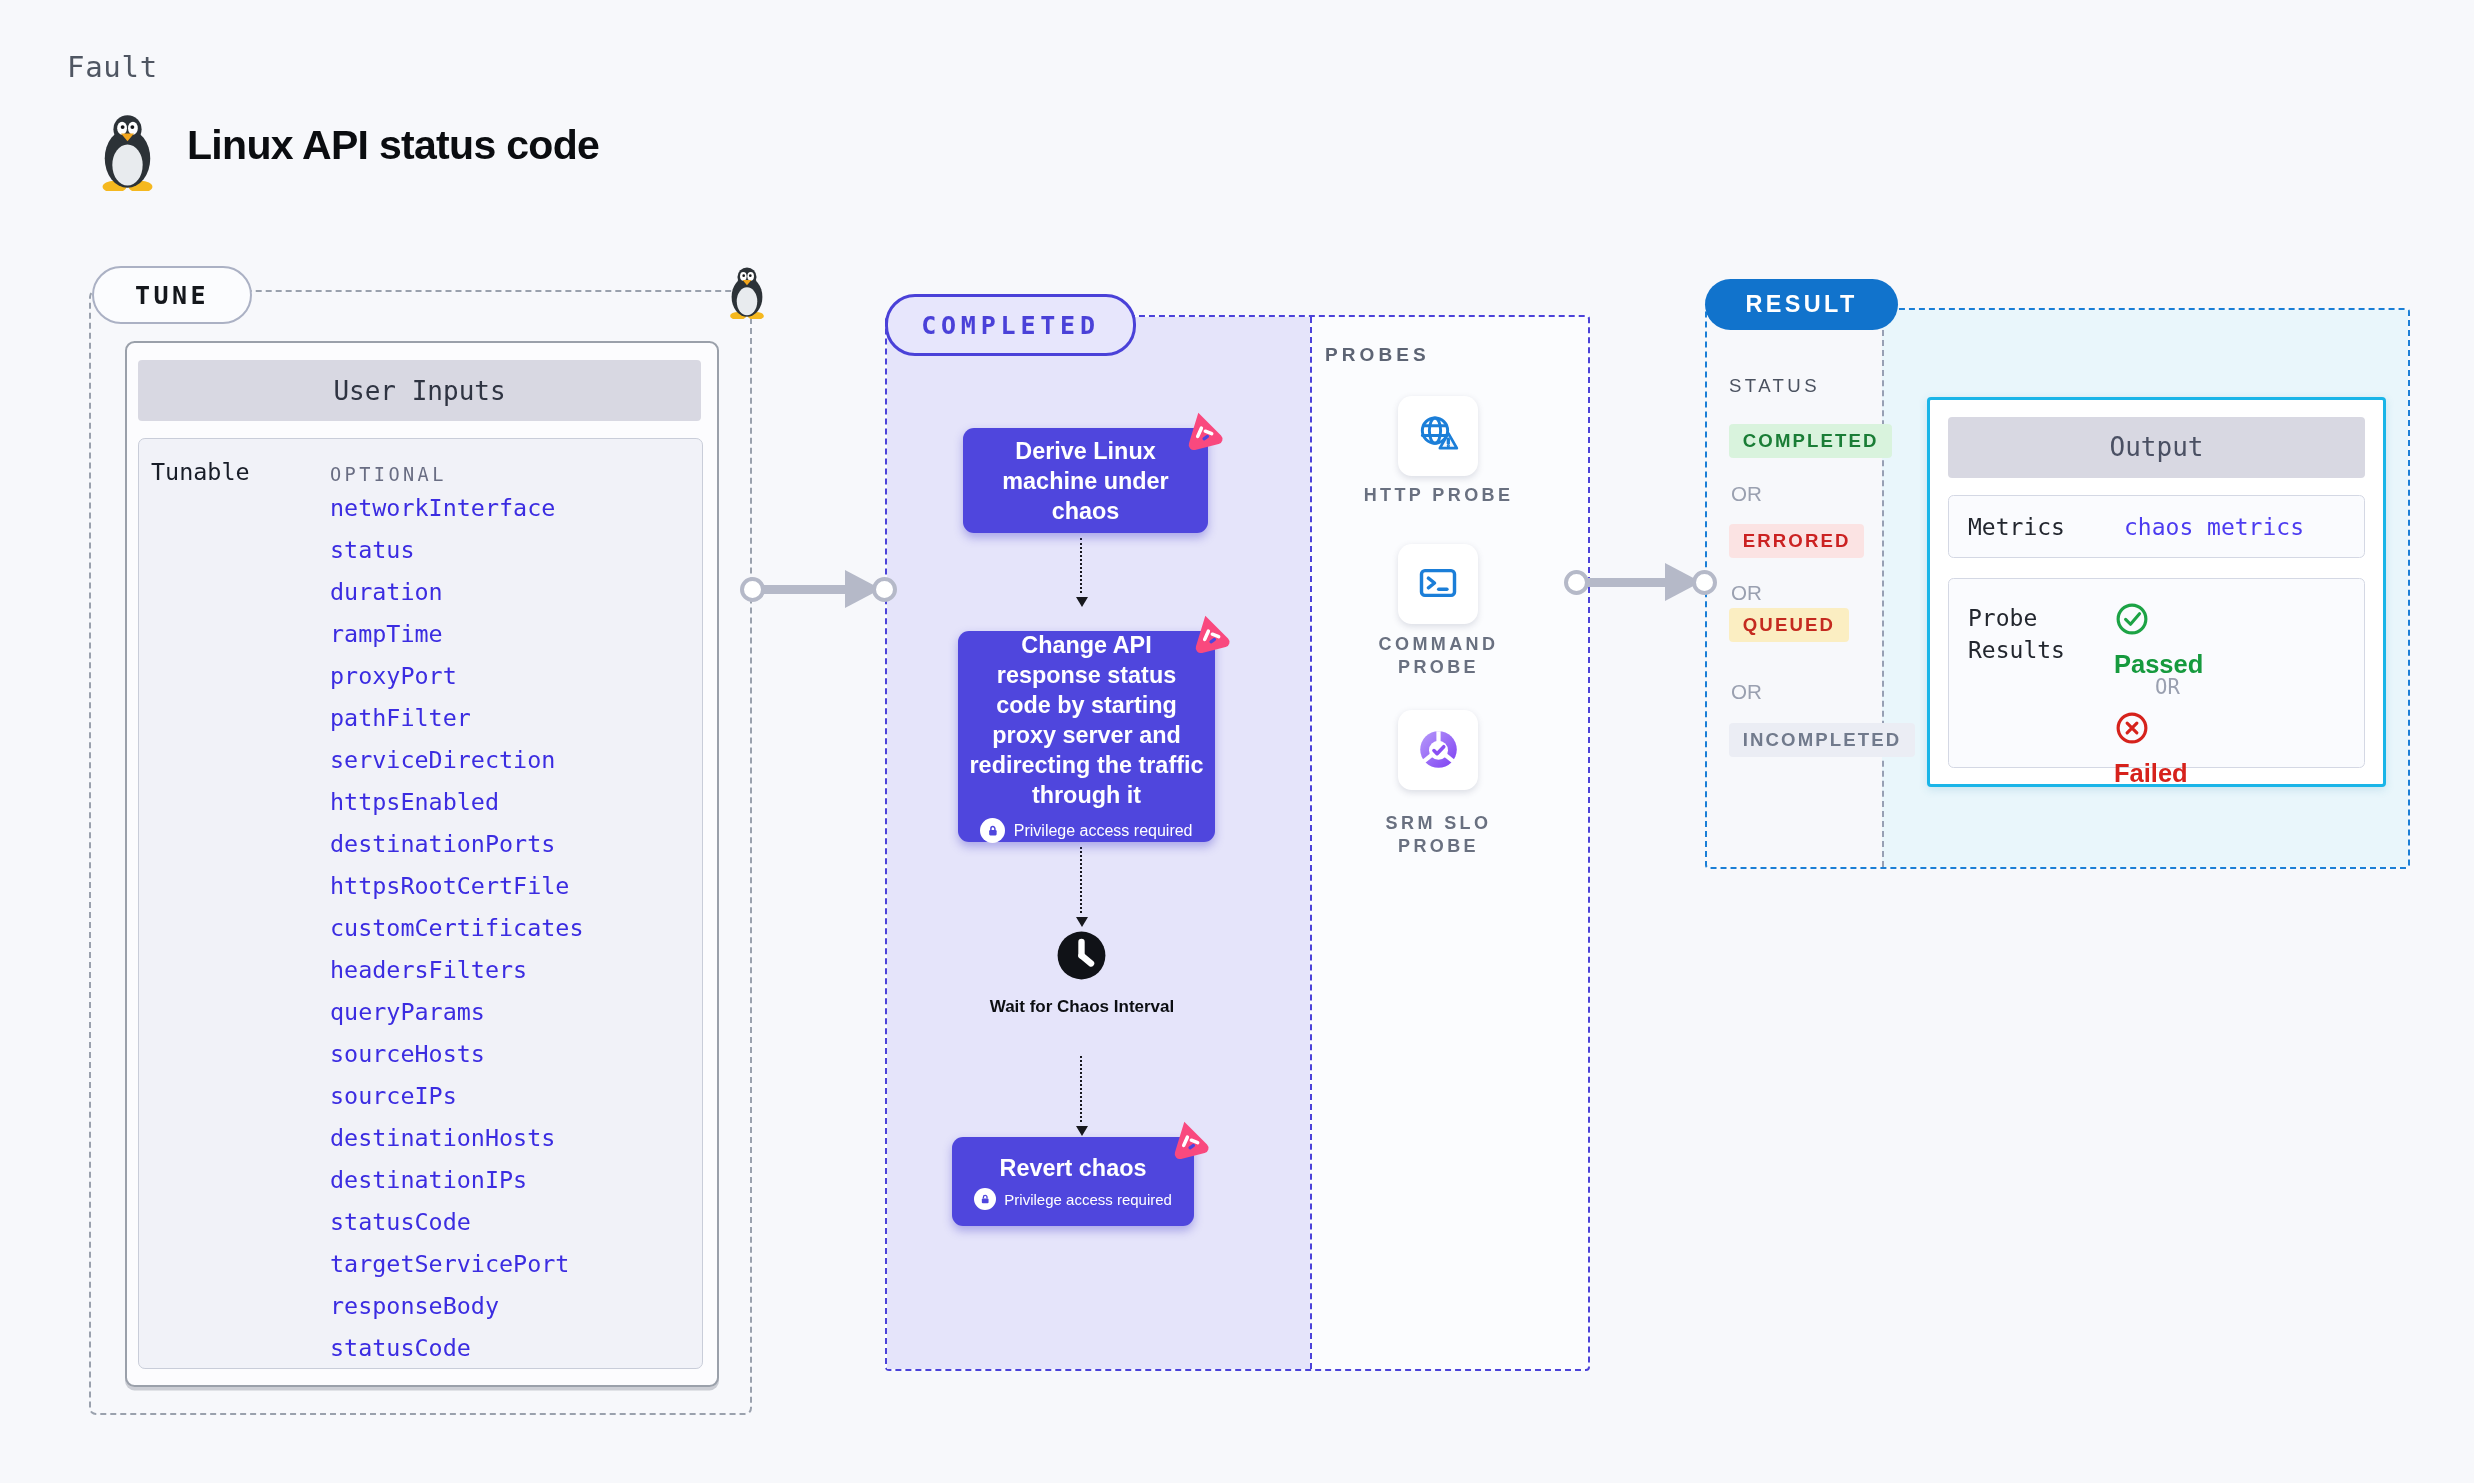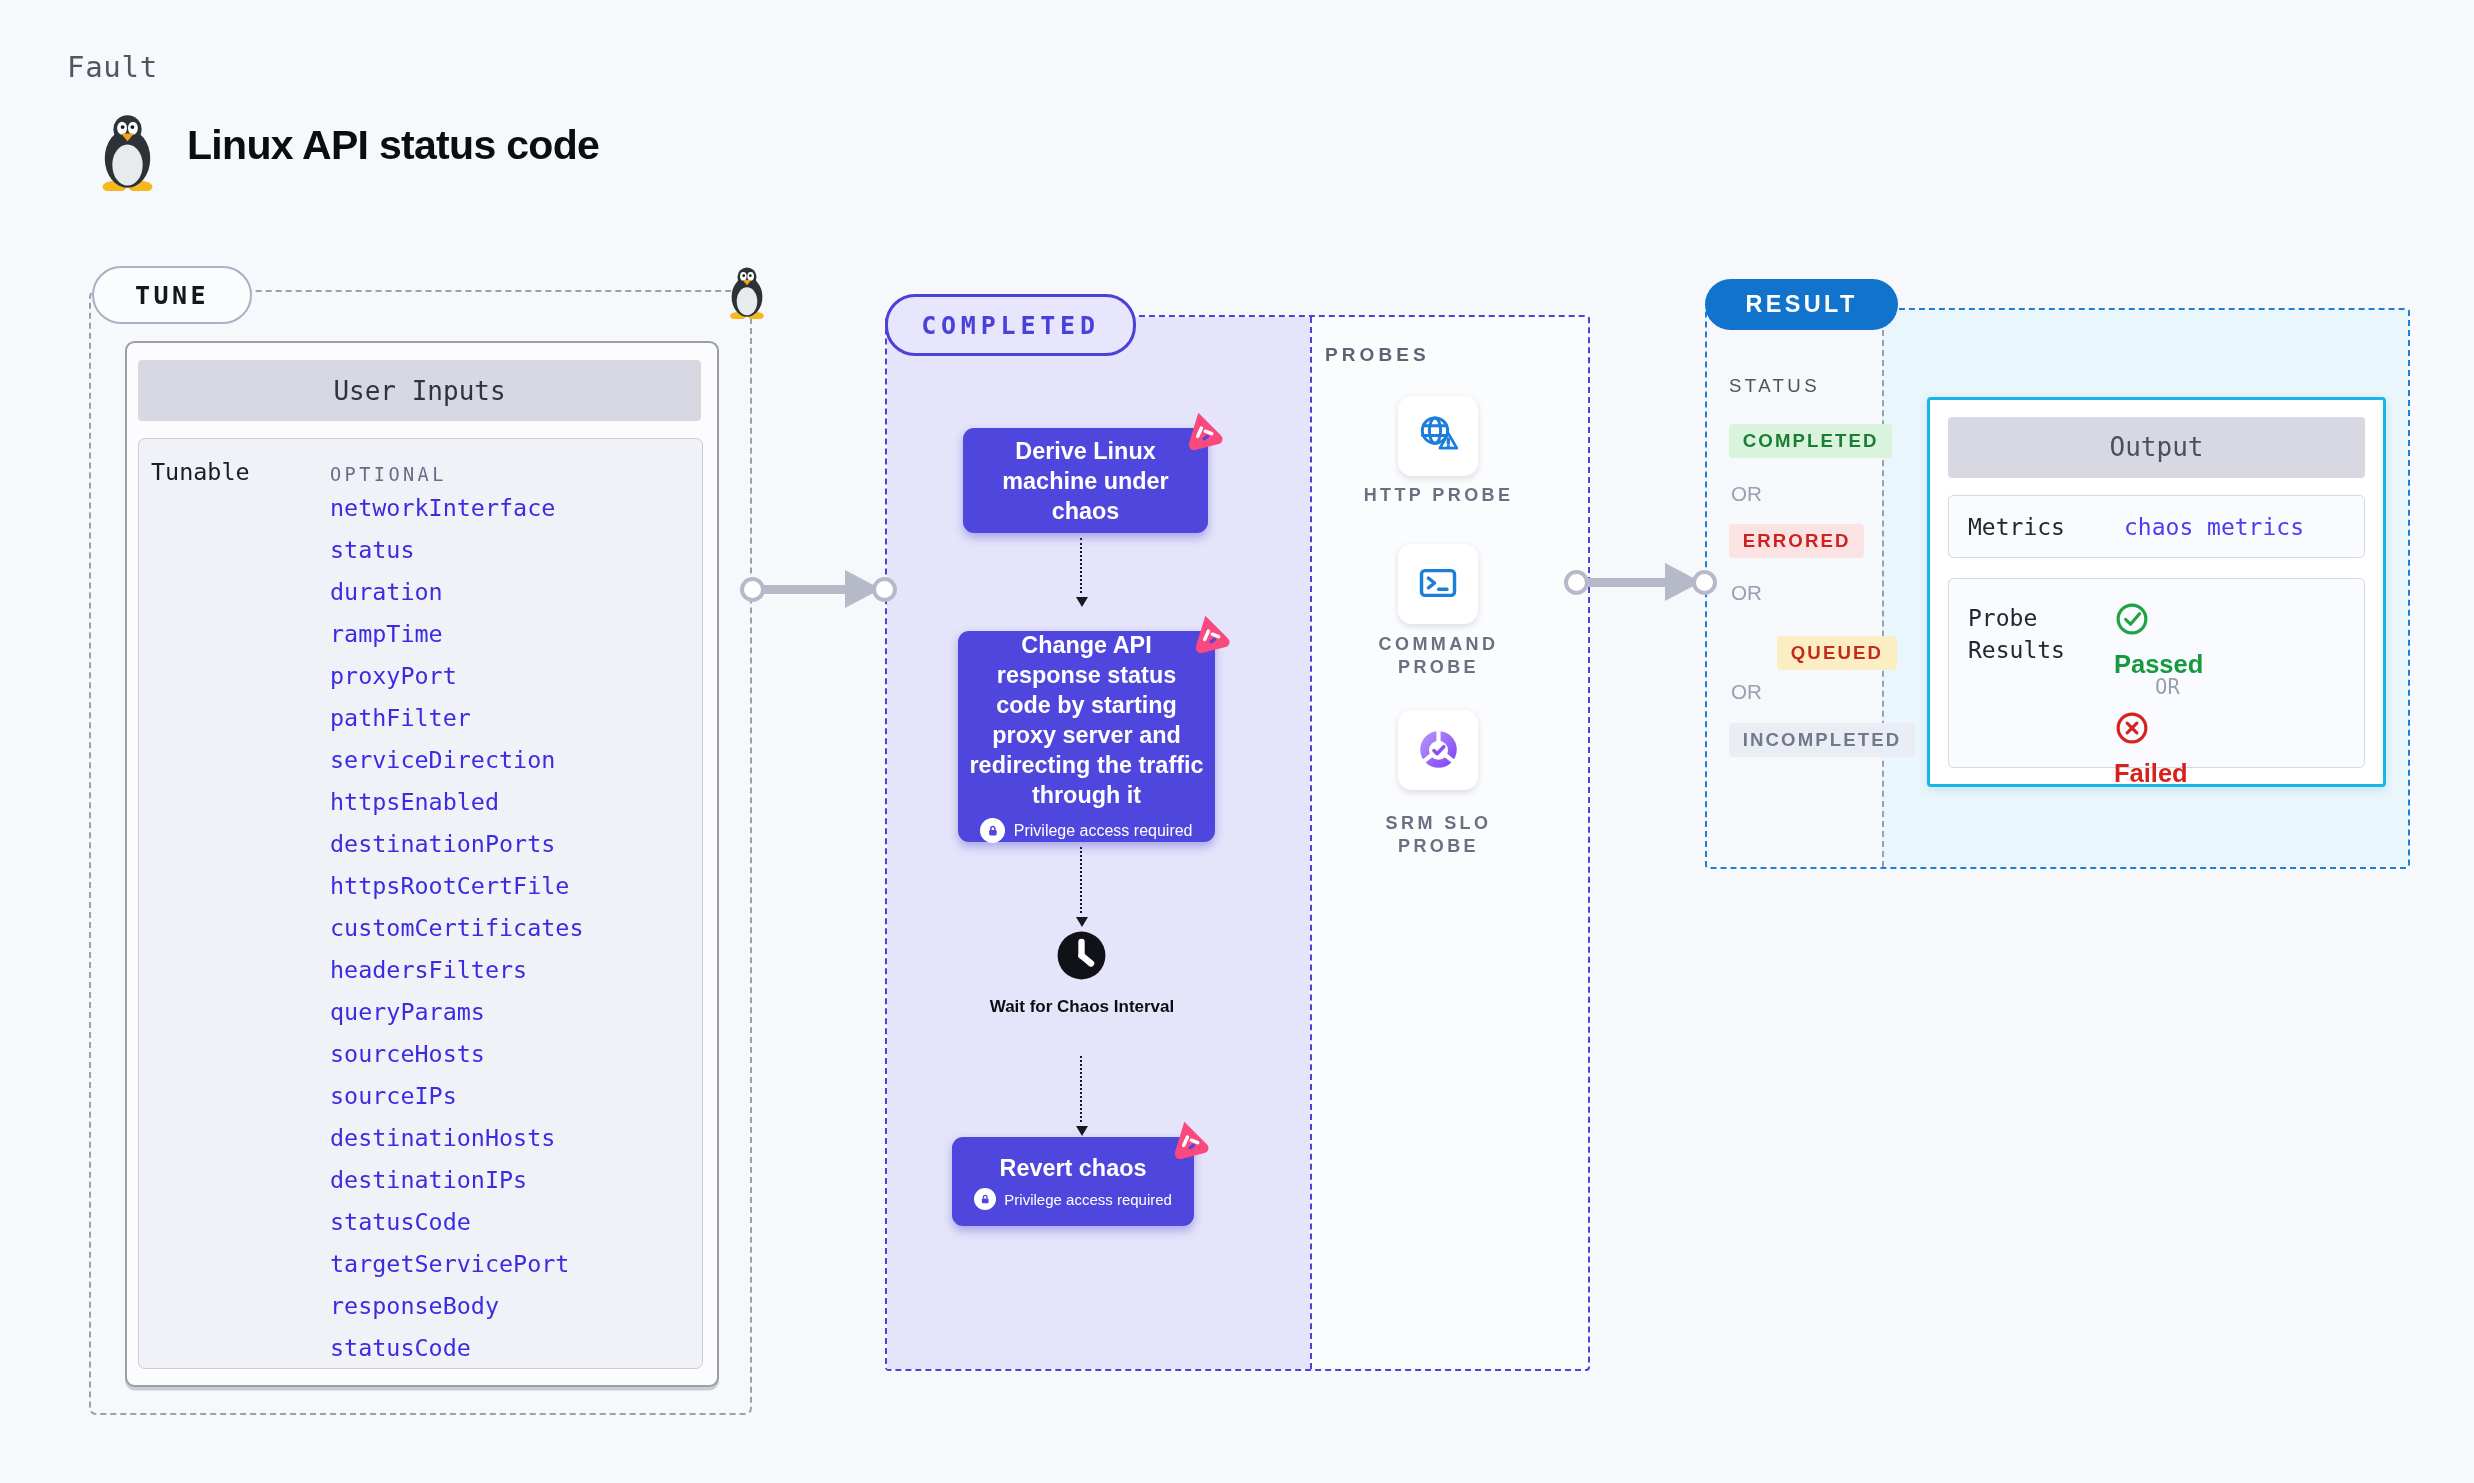--- a/index.html
+++ b/index.html
@@ -78,21 +78,21 @@
   .probe-card{width:80px;height:80px;background:#ffffff;border-radius:13.8px;box-shadow:0 2.8px 6.9px rgba(90,95,120,.18);
               display:flex;align-items:center;justify-content:center;}
   .probe-http{left:1398px;top:396px;} .probe-cmd{left:1398px;top:544px;} .probe-srm{left:1398px;top:710px;}
   .probe-label{left:1316px;width:245px;text-align:center;font-size:18px;font-weight:bold;
                letter-spacing:3.4px;color:#697080;line-height:23.4px;}
   .lbl-http{top:484px;} .lbl-cmd{top:633px;} .lbl-srm{top:812px;}
 
   
   .status-label{left:1729px;top:375px;font-size:18.6px;font-weight:normal;letter-spacing:3.4px;color:#4b5260;}
   .badge{display:inline-block;padding:6.2px 13.8px;border-radius:4.1px;font-size:18.6px;font-weight:bold;letter-spacing:2.1px;}
-  .b1{left:1729px;top:424px;} .b2{left:1729px;top:524px;} .b3{left:1729px;top:636px;margin-left:48px;} .b4{left:1729px;top:723px;}
+  .b1{left:1729px;top:424px;} .b2{left:1729px;top:524px;} .b3{left:1729px;top:608px;} .b4{left:1729px;top:723px;}
   .or-label{font-size:20.6px;color:#9aa0b0;}
   .or1{left:1731px;top:482px;} .or2{left:1731px;top:581px;} .or3{left:1731px;top:680px;}
 
   
   .out-card{left:1927px;top:397px;width:453px;height:384px;background:#ffffff;border:3.4px solid #1ab5e8;
             border-radius:4px;box-shadow:0 2.8px 8.3px rgba(60,150,190,.18);z-index:3;}
   .out-header{left:18px;top:16.5px;width:417px;height:61px;background:#d8d8e2;border-radius:4.1px;
               display:flex;align-items:center;justify-content:center;font-size:26px;color:#4a5063;}
   .out-row{left:18px;width:417px;background:#fafbfe;border:1.4px solid #d4d8e4;border-radius:5.5px;box-sizing:border-box;}
   .row-metrics{top:95px;height:63px;}

